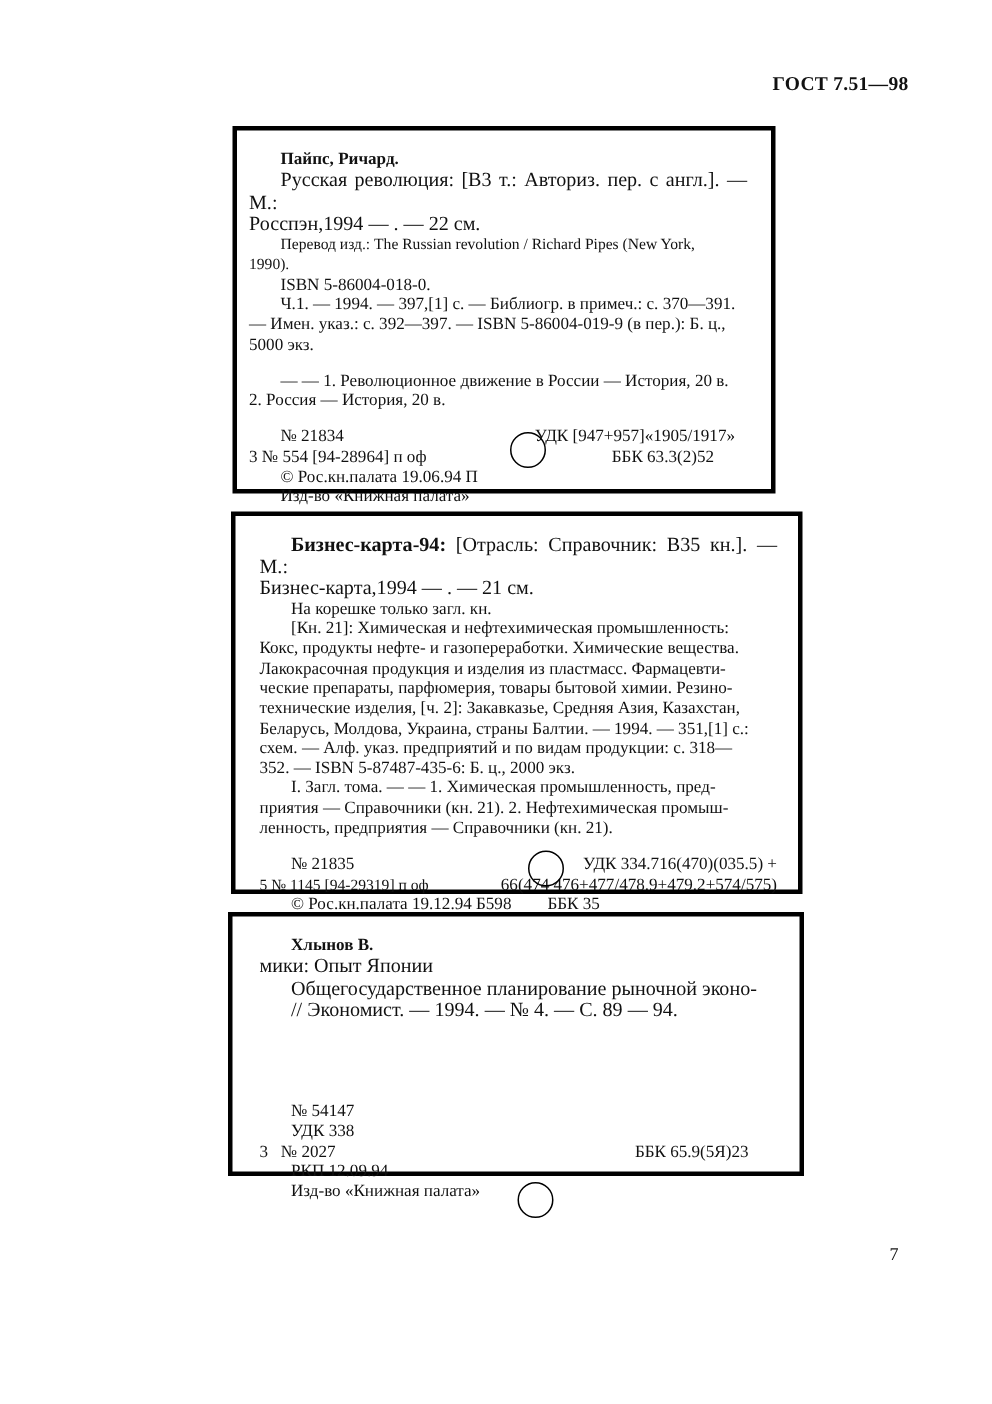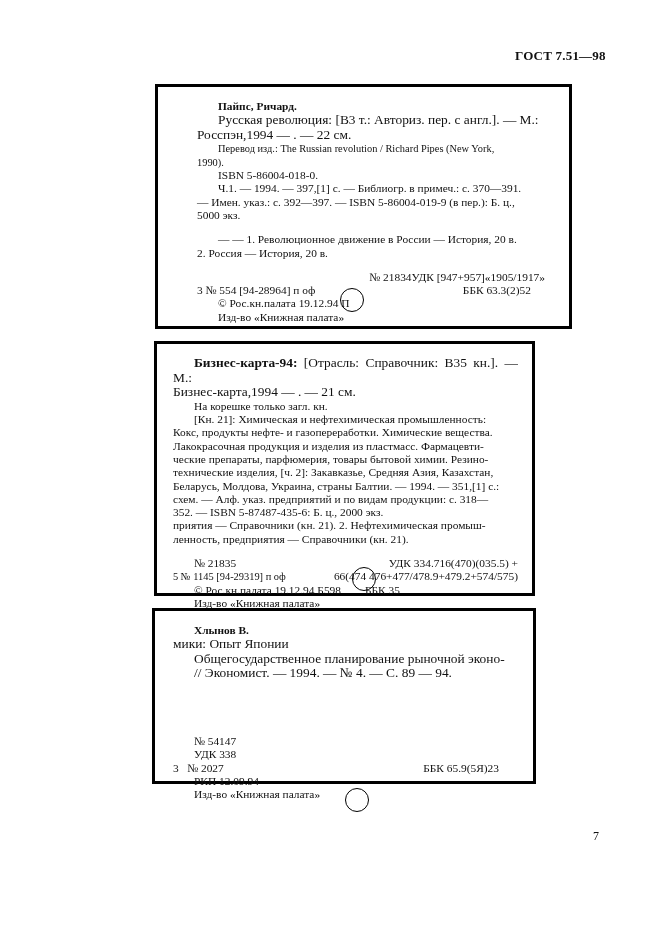--- a/index.html
+++ b/index.html
@@ -28,59 +28,60 @@
     .circle {
       position: absolute; width: 22px; height: 22px; border: 1px solid #000; border-radius: 50%;
     }
     .sm { font-size: 10.4px; }
   </style>
 </head>
 <body>
 
 <div class="header">ГОСТ 7.51—98</div>
 
-<div class="card" style="left:155px; top:84px; width:417px; height:245px; padding:13px 16px 0 39px;">
+<div class="card" style="left:155px; top:84px; width:362px; height:245px; padding:13px 16px 0 8px;">
   <p class="p ind bold">Пайпс, Ричард.</p>
   <p class="p ind big">Русская революция: [В3 т.: Авториз. пер. с англ.]. — М.:</p>
   <p class="p big">Росспэн,1994 —   . — 22 см.</p>
   <p class="p ind sm">Перевод изд.: The Russian revolution / Richard Pipes (New York,</p>
   <p class="p sm">1990).</p>
   <p class="p ind">ISBN 5-86004-018-0.</p>
   <p class="p ind">Ч.1. — 1994. — 397,[1] с. — Библиогр. в примеч.: с. 370—391.</p>
   <p class="p">— Имен. указ.: с. 392—397. — ISBN 5-86004-019-9 (в пер.): Б. ц.,</p>
   <p class="p">5000 экз.</p>
   <div class="gap"></div>
   <p class="p ind">— — 1. Революционное движение в России — История, 20 в.</p>
   <p class="p">2. Россия — История, 20 в.</p>
   <div class="gap"></div>
-  <div class="row" style="padding-left:21px; padding-right:8px;justify-content:flex-end;">
+  <div class="row" style="padding-left:21px; padding-right:8px;">
     <span>№ 21834</span>
     <span>УДК [947+957]«1905/1917»</span>
   </div>
   <div class="row" style="padding-right:22px;">
     <span>3 № 554 [94-28964] п оф</span>
     <span>ББК 63.3(2)52</span>
   </div>
-  <p class="p ind">© Рос.кн.палата 19.12.94 П</p>
+  <p class="p ind">© Рос.кн.палата 19.06.94 П</p>
   <p class="p ind">Изд-во «Книжная палата»</p>
 </div>
 <div class="circle" style="left:340px; top:288px;"></div>
 
 <div class="card" style="left:154px; top:341px; width:381px; height:255px; padding:12px 14px 0 16px;">
   <p class="p ind big"><span class="bold">Бизнес-карта-94:</span><span> [Отрасль: Справочник: В35 кн.]. — М.:</span></p>
   <p class="p big">Бизнес-карта,1994 —   . — 21 см.</p>
   <p class="p ind">На корешке только загл. кн.</p>
   <p class="p ind">[Кн. 21]: Химическая и нефтехимическая промышленность:</p>
   <p class="p">Кокс, продукты нефте- и газопереработки. Химические вещества.</p>
   <p class="p">Лакокрасочная продукция и изделия из пластмасс. Фармацевти-</p>
   <p class="p">ческие препараты, парфюмерия, товары бытовой химии. Резино-</p>
   <p class="p">технические изделия, [ч. 2]: Закавказье, Средняя Азия, Казахстан,</p>
   <p class="p">Беларусь, Молдова, Украина, страны Балтии. — 1994. — 351,[1] с.:</p>
   <p class="p">схем. — Алф. указ. предприятий и по видам продукции: с. 318—</p>
   <p class="p">352. — ISBN 5-87487-435-6: Б. ц., 2000 экз.</p>
+  <p class="p ind">I. Загл. тома. — — 1. Химическая промышленность, пред-</p>
   <p class="p">приятия — Справочники (кн. 21). 2. Нефтехимическая промыш-</p>
   <p class="p">ленность, предприятия — Справочники (кн. 21).</p>
   <div class="gap"></div>
   <div class="row" style="padding-left:21px;">
     <span>№ 21835</span>
     <span>УДК 334.716(470)(035.5) +</span>
   </div>
   <div class="row">
     <span class="sm">5 № 1145 [94-29319] п оф</span>
     <span>66(474 476+477/478.9+479.2+574/575)</span>

